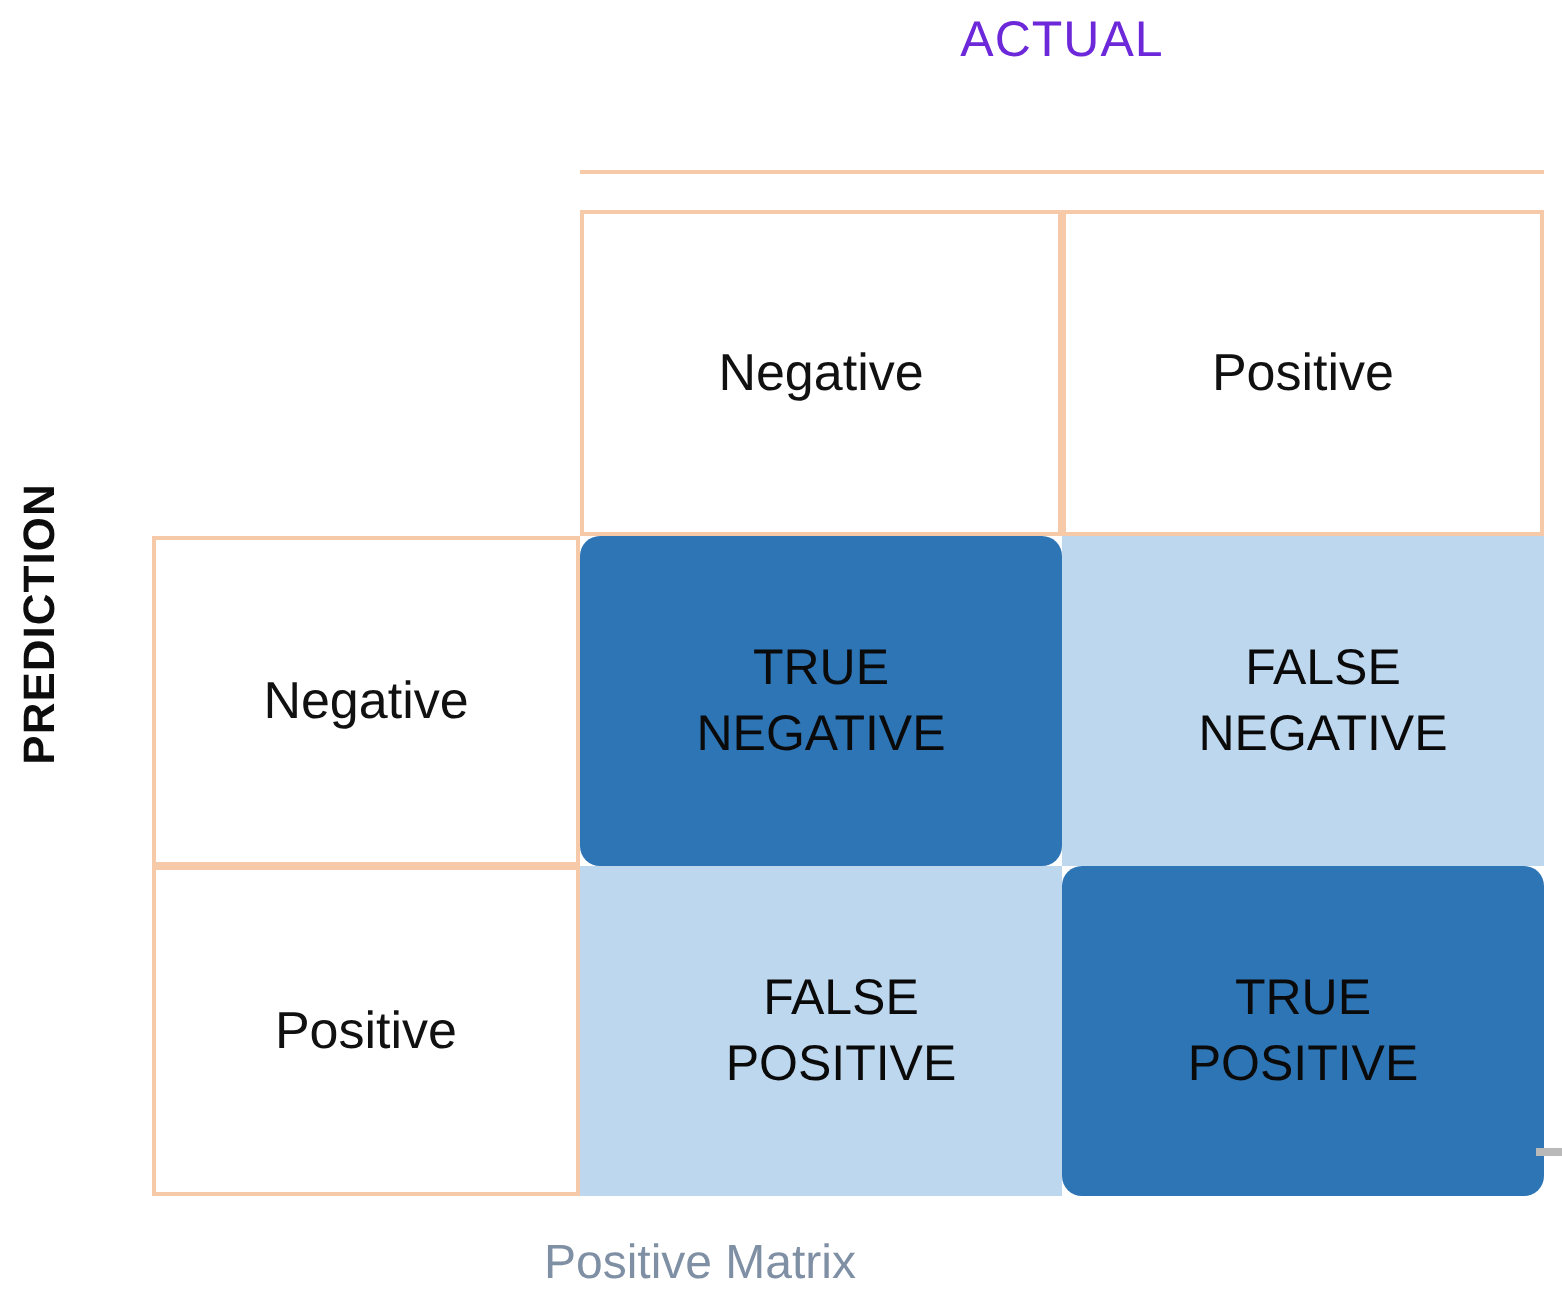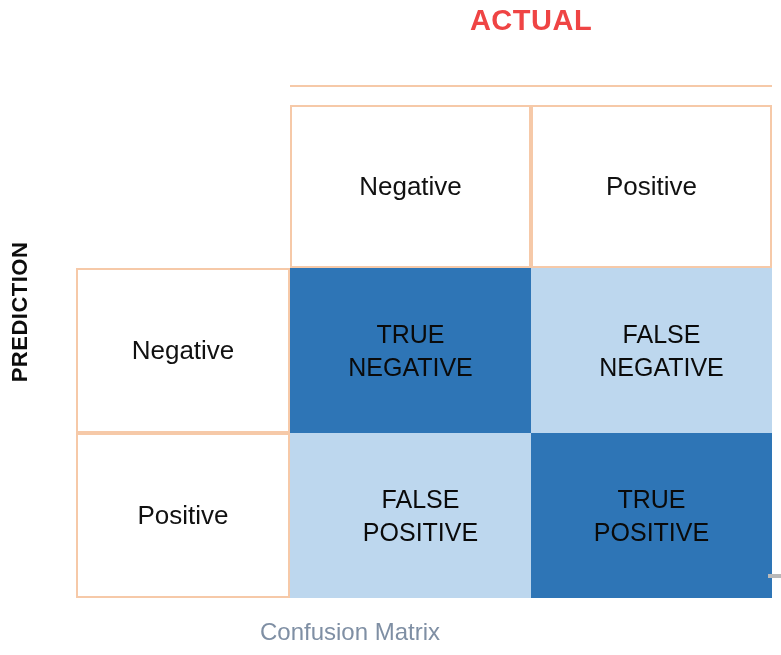--- a/index.html
+++ b/index.html
@@ -19,24 +19,24 @@
   
   .actual-title {
     position: absolute;
     left: 290px;
     top: 0px;
     width: 482px;
     height: 40px;
     display: flex;
     align-items: center;
     justify-content: center;
-    font-size: 29px;
-    font-weight: bold;
+    font-size: 25px;
+    font-weight: normal;
     letter-spacing: 0.5px;
-    color: #ef4444;
+    color: #6d28d9;
     white-space: nowrap;
   }
 
   
   .prediction-title {
     position: absolute;
     left: -60px;
     top: 295px;
     width: 160px;
     height: 34px;
@@ -101,21 +101,21 @@
     color: #111111;
   }
 
   
   .data-cell {
     font-size: 25px;
     font-weight: 400;
     color: #0a0a0a;
     border: 1px solid transparent;
   }
-  .fill-dark  { background: #2e75b6; }
+  .fill-dark  { background: #2e75b6; border-radius: 10px; }
   .fill-light { background: #bdd7ee; padding-left: 20px; }
 
   .data-cell .line { display: block; }
   .edge-top-cols {
     position: absolute;
     left: 214px;
     top: 0px;
     width: 482px;
     height: 2px;
     background: #f6c9a8;
@@ -183,13 +183,13 @@
 
   <div class="cell data-cell fill-dark col-pos row-pos">
     <span class="line">TRUE</span>
     <span class="line">POSITIVE</span>
   </div>
 
 </div>
 
 <div class="right-tick"></div>
 
-<div class="caption">Confusion Matrix</div>
+<div class="caption">Positive Matrix</div>
 
 </body></html>

